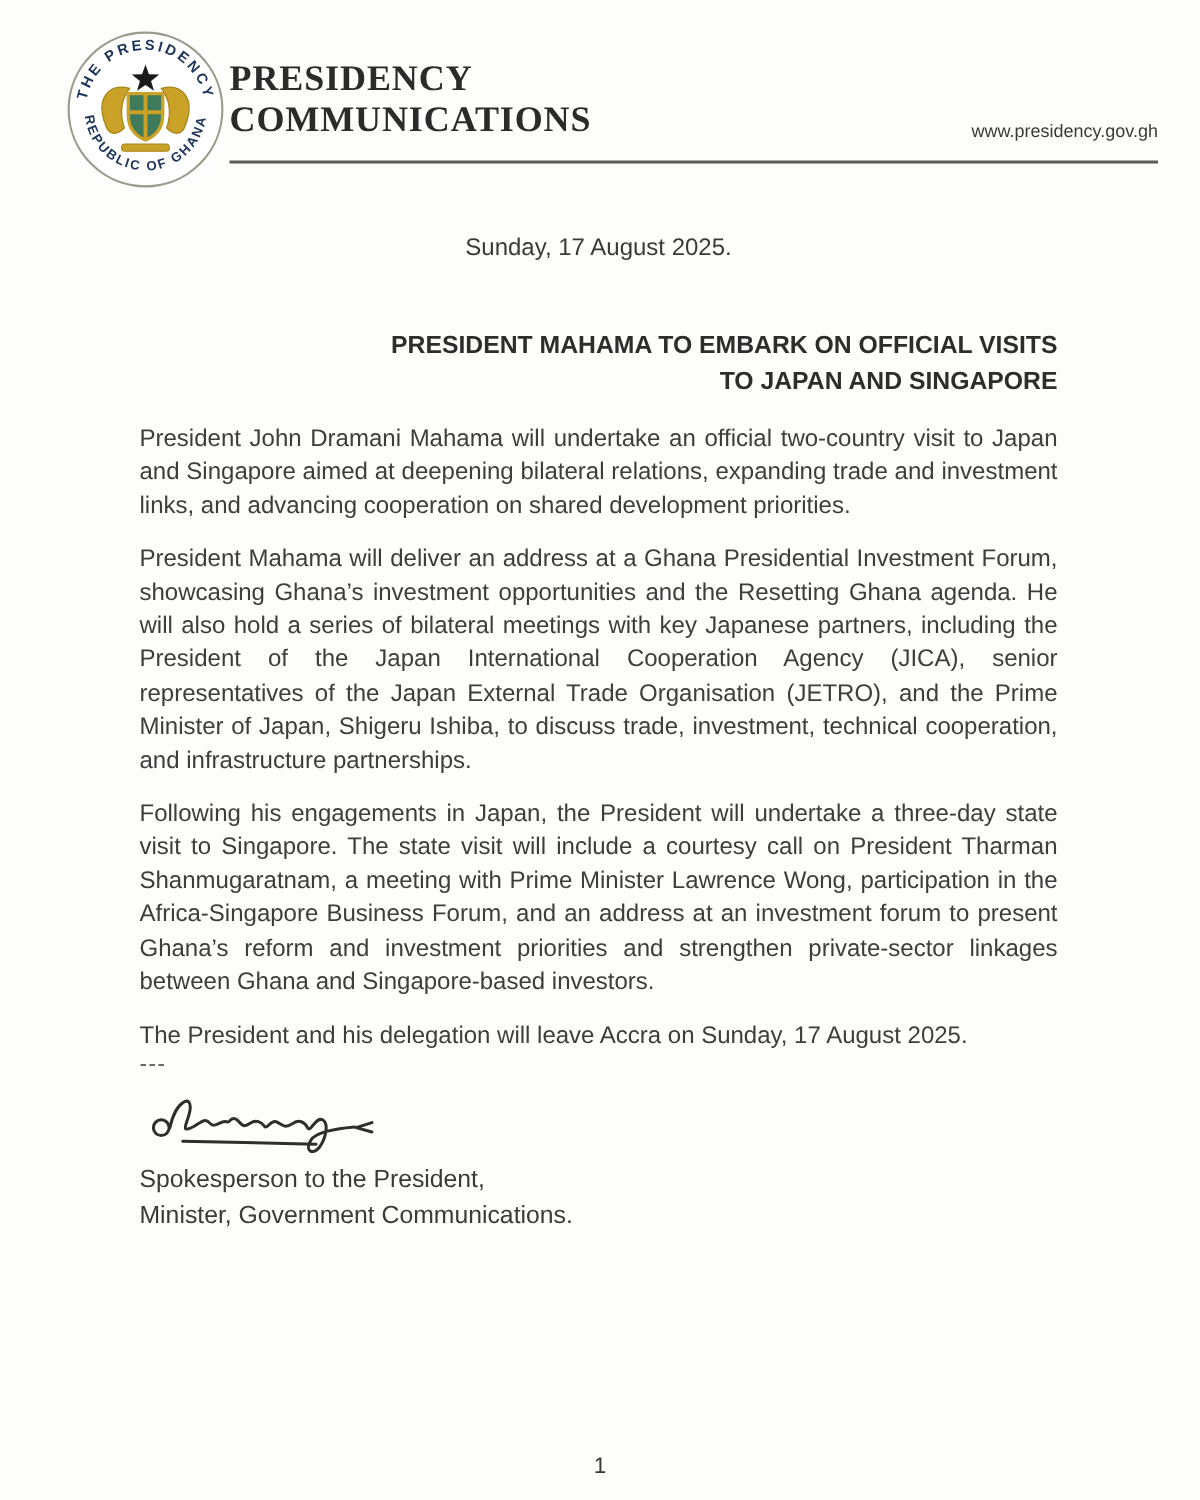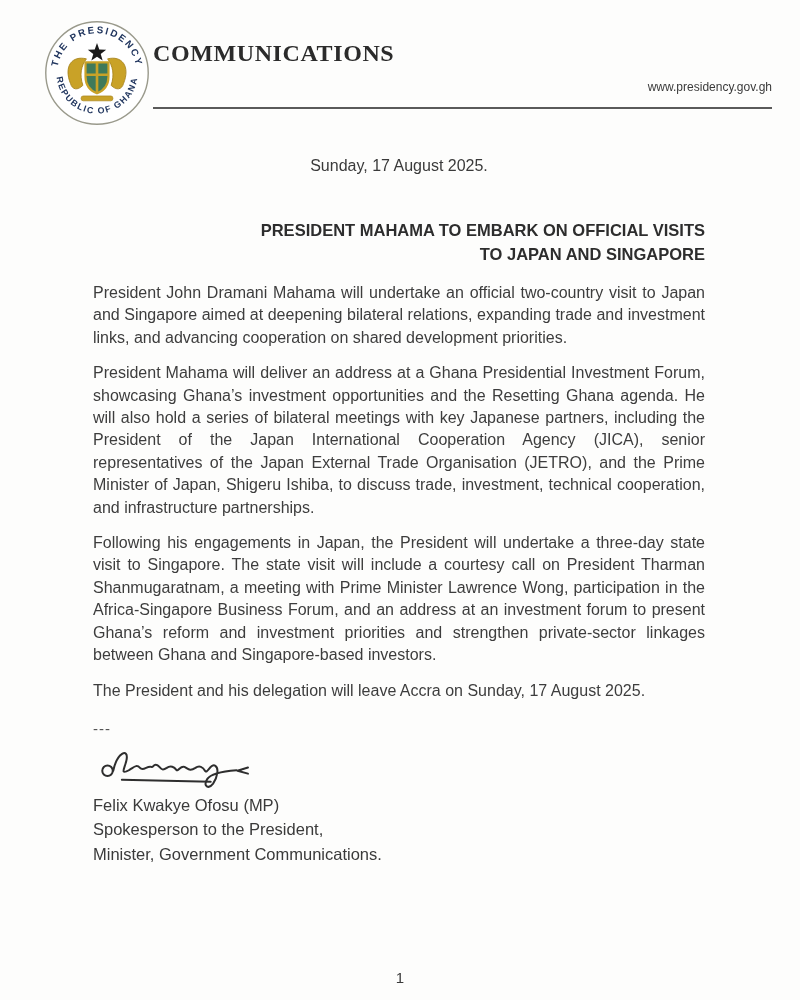--- a/index.html
+++ b/index.html
@@ -36,21 +36,21 @@
   .date-line { text-align:center; font-size:16px; color:#3a3a3a; line-height:22px; }
   .doc-title {
     margin-top:41px; text-align:right;
     font-weight:bold; font-size:16.5px; line-height:24px; color:#2d2d2d;
   }
   .body-text { margin-top:16px; }
   .body-text p {
     font-size:16px; line-height:22.4px; text-align:justify;
     margin-bottom:13px; color:#3d3d3d;
   }
-  .body-text p.last { margin-bottom:19px; }
+  .body-text p.last { margin-bottom:0; }
   sup { font-size:10px; vertical-align:super; line-height:0; }
   .divider-dashes { font-size:15px; color:#555; letter-spacing:1px; line-height:16px; }
   
   .signature { margin:4px 0 2px 4px; display:block; }
   .signer { font-size:16.5px; line-height:24.5px; color:#3a3a3a; }
   
   .page-number {
     position:absolute; left:0; right:0; bottom:14px;
     text-align:center; font-size:15px; color:#3a3a3a;
   }
@@ -80,20 +80,21 @@
       <path d="M90 72 C98 52 88 40 72 44 C78 52 80 62 76 74 C82 80 88 79 90 72 Z" fill="#c9a227" stroke="#a8841c" stroke-width="1"></path>
 
       <path d="M47 48 h26 v16 q0 14 -13 19 q-13 -5 -13 -19 Z" fill="#3f7a5a" stroke="#c9a227" stroke-width="2.5"></path>
       <path d="M60 48 v35 M47 62 h26" stroke="#c9a227" stroke-width="3" fill="none"></path>
 
       <rect x="42" y="86" width="36" height="5.5" rx="2.5" fill="#c9a227" stroke="#a8841c" stroke-width="0.8"></rect>
     </svg>
   </div>
 
   <div class="brand">
+    <div>PRESIDENCY</div>
     <div>COMMUNICATIONS</div>
   </div>
 
   <div class="website">www.presidency.gov.gh</div>
   <div class="header-rule"></div>
 
   <div class="content">
 
     <div class="date-line">Sunday, 17 August 2025.</div>
 
@@ -113,20 +114,19 @@
     <svg class="signature" viewBox="0 0 180 52" width="172" height="50">
       <g fill="none" stroke="#2e2e2e" stroke-width="2.1" stroke-linecap="round" stroke-linejoin="round">
         <circle cx="11" cy="31" r="5.5"></circle>
         <path d="M17 31 C21 12 33 7 31 19 C29.5 28 23 36 34 30 C39 27 41.5 24 45 28 C48.5 32 53 25 57 27 C59 28 59 23 63 25 C67 27.5 67 32 73 28 C77 25 81 27 83 30 C85 32.5 87.5 25 91.5 27 C95.5 29 97 32 103 28 C107 25 111 27 113 31 C115 35 119 23 123.5 25.5 C128 28 126 38 121.5 44.5 C117 50.5 110.5 47.5 115.5 39.5 C119.5 33.5 134 31.5 146 30.5"></path>
         <path d="M26 40.5 L119 42.5"></path>
         <path d="M158 27.5 l-11 3.5 l11 3"></path>
       </g>
     </svg>
 
     <div class="signer">
-      <div>Felix Kwakye Ofosu (MP)</div>
       <div>Spokesperson to the President,</div>
       <div>Minister, Government Communications.</div>
     </div>
   </div>
 
   <div class="page-number">1</div>
 </div>
 
 </body></html>

